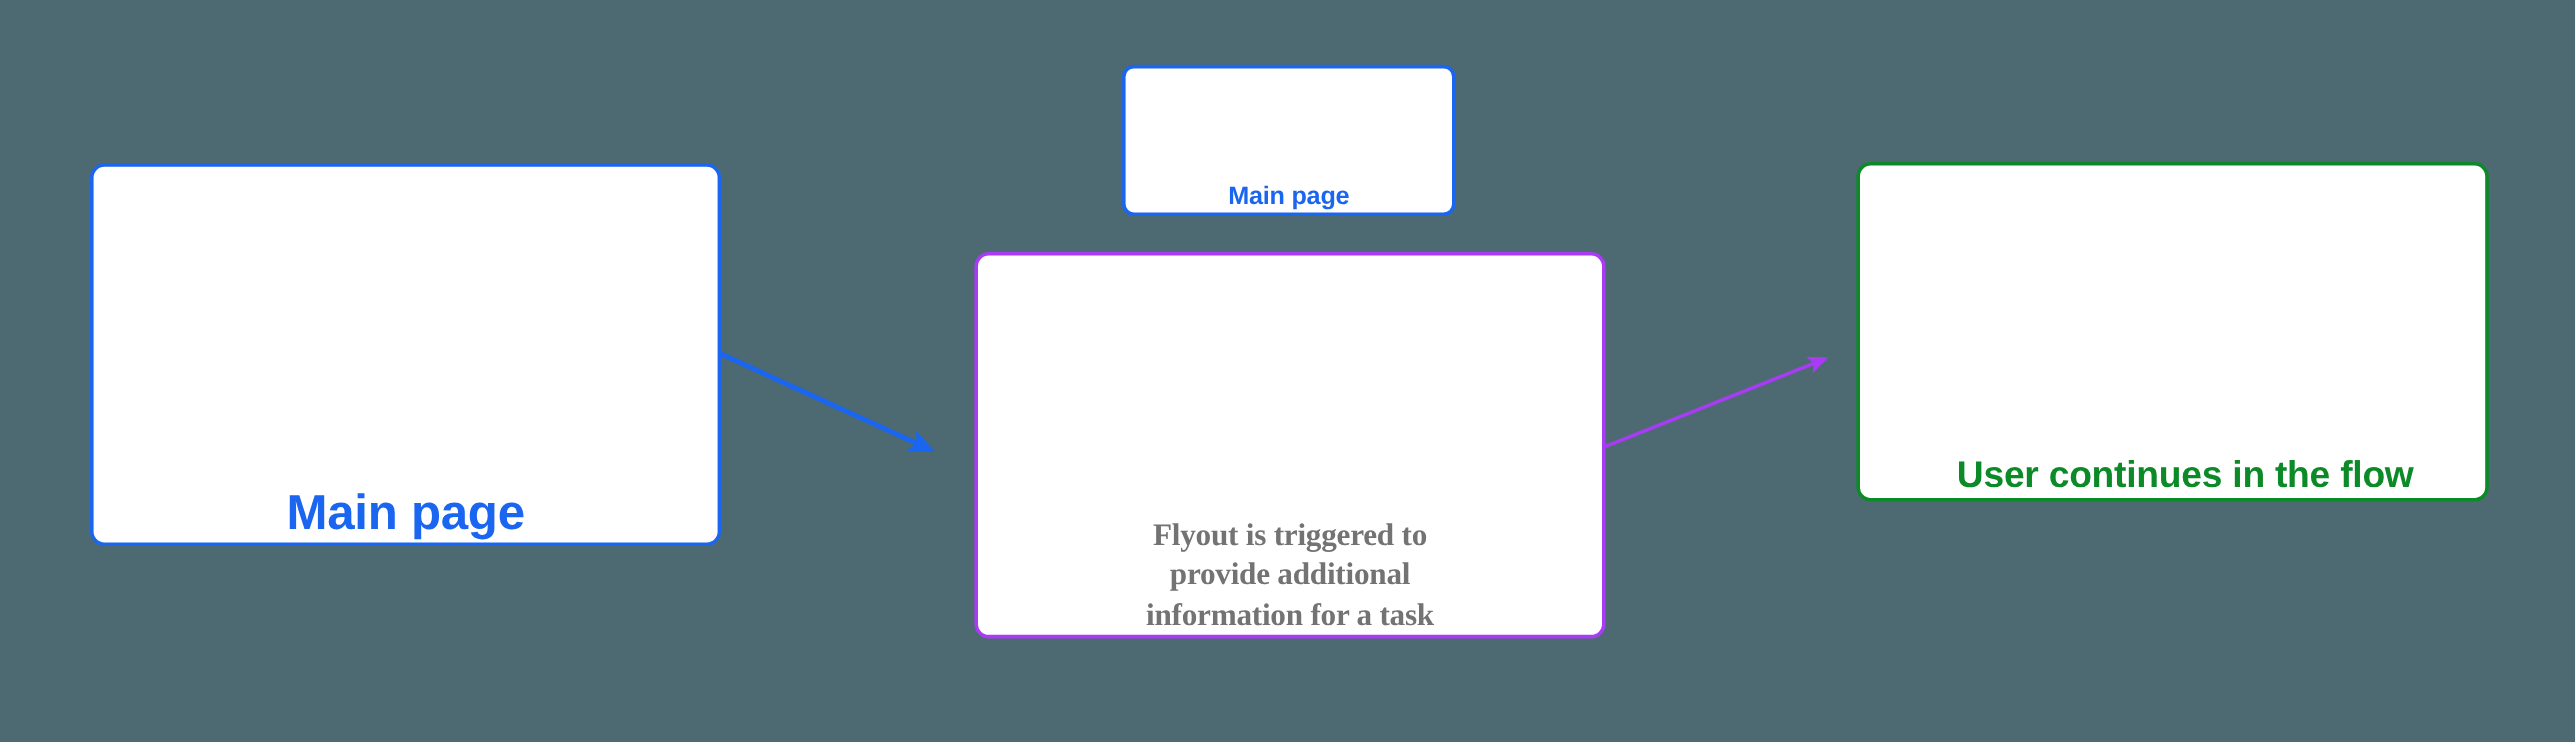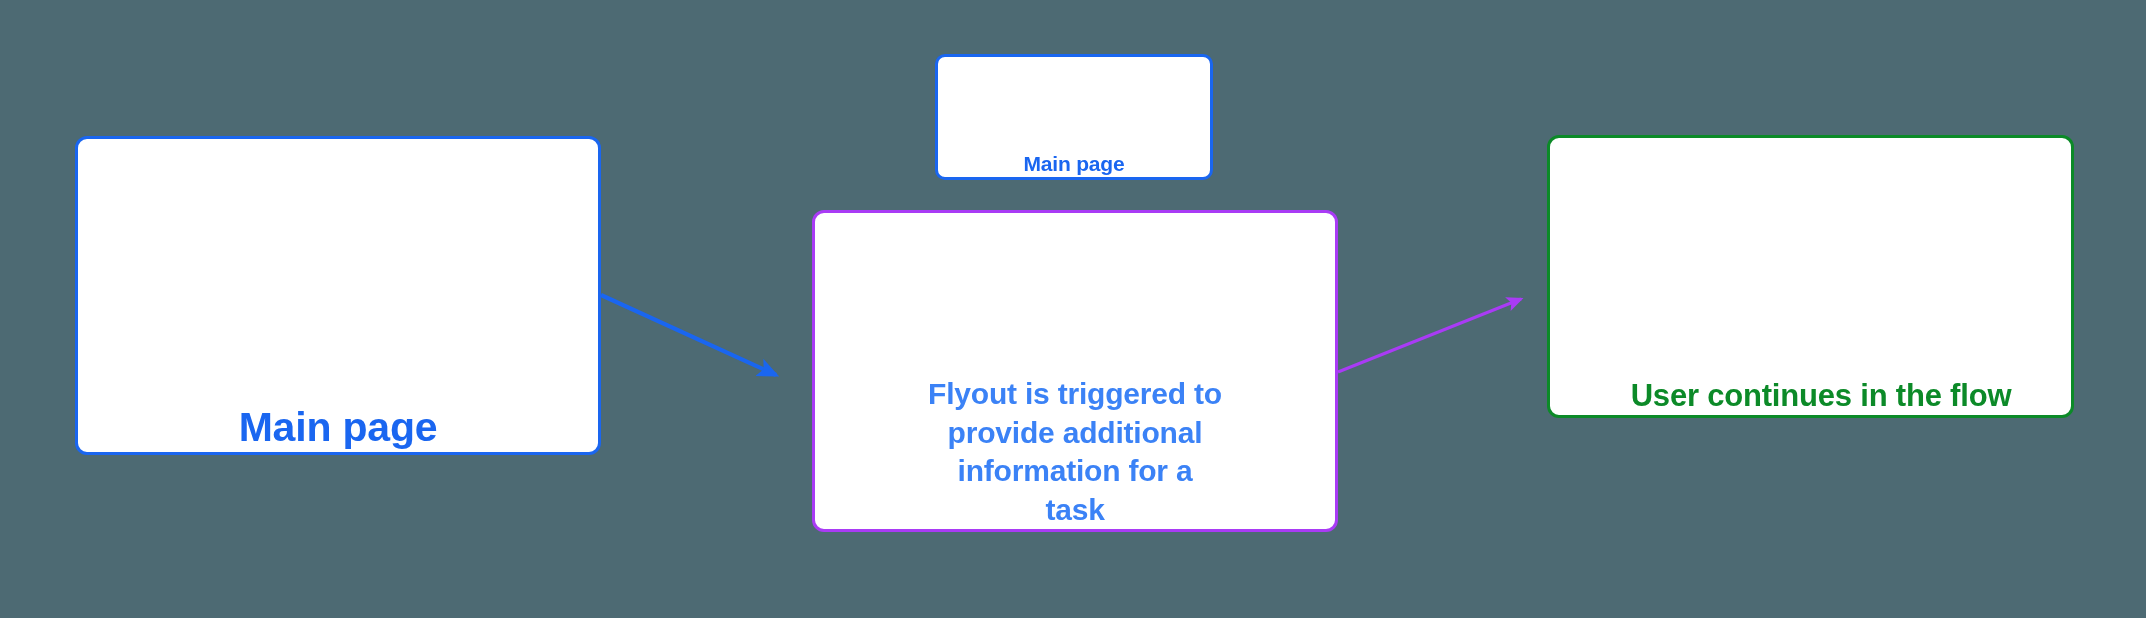--- a/index.html
+++ b/index.html
@@ -68,24 +68,25 @@
   
   #node-flyout {
     left: 812px;
     top: 210px;
     width: 526px;
     height: 322px;
     border-width: 3px;
     border-color: #a93bf5;
   }
   #node-flyout .node-label {
-    font-size: 30px;
-    color: #3b82f6;
+    font-size: 26px;
+    color: #737373;
     line-height: 1.28;
     max-width: 300px;
+    font-family: Liberation Serif, serif;
   }
 
   
   #node-user-continues {
     left: 1547px;
     top: 135px;
     width: 527px;
     height: 283px;
     border-width: 3px;
     border-color: #0c8a28;

